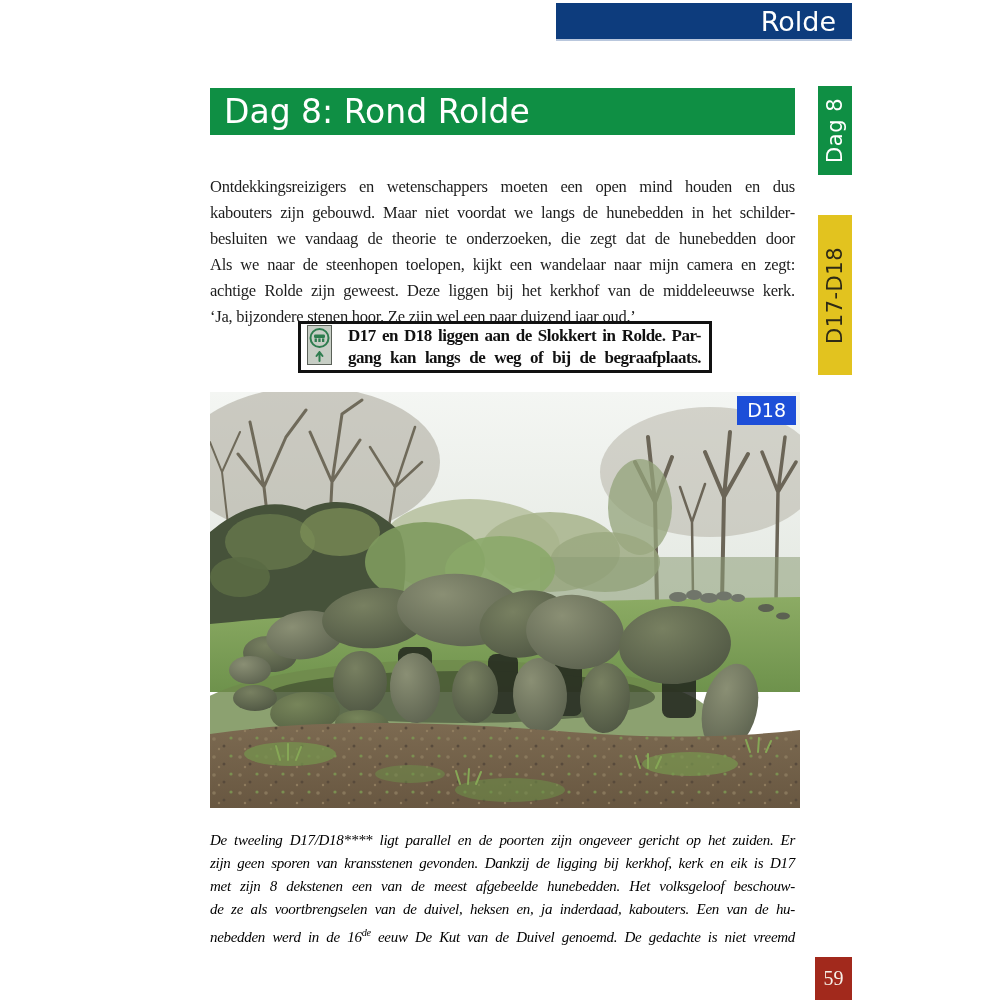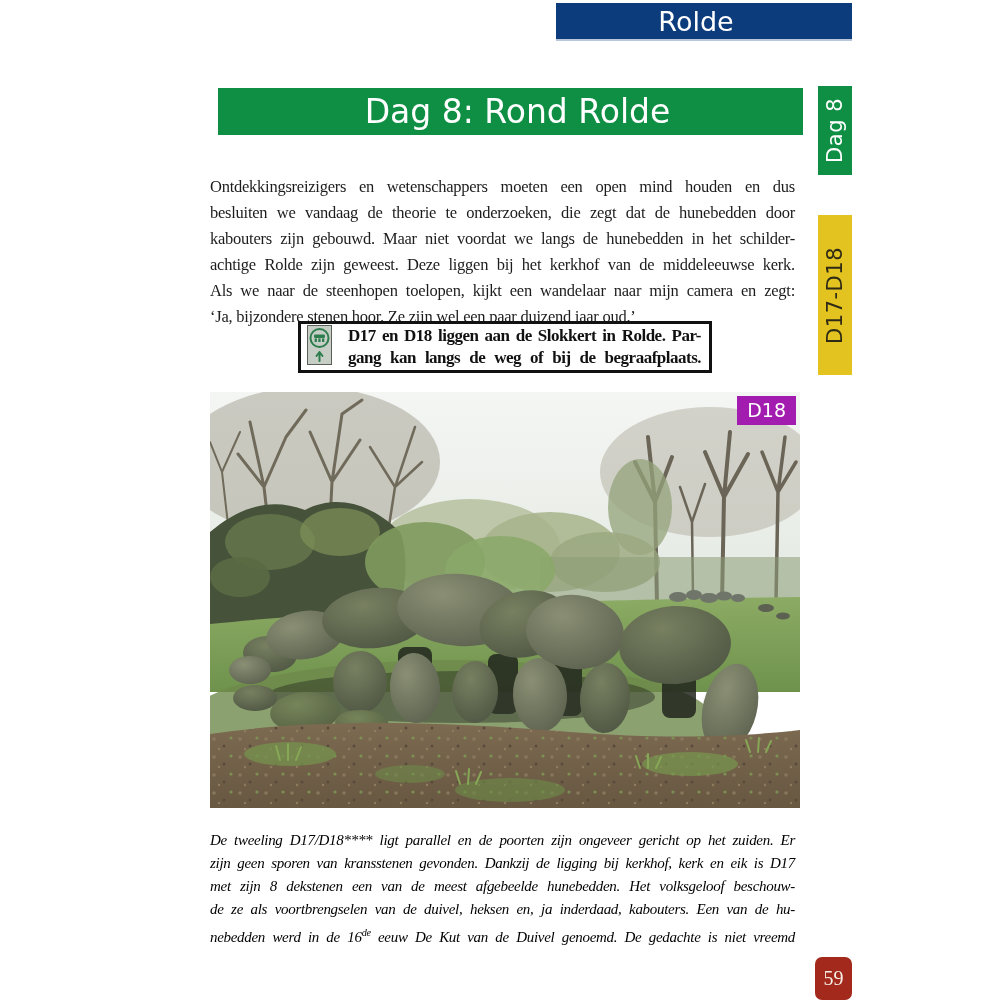--- a/index.html
+++ b/index.html
@@ -2,26 +2,26 @@
 <html><head>
 <meta charset="utf-8">
 <style>
   html,body{margin:0;padding:0;background:#ffffff;}
   #page{position:relative;width:1000px;height:1000px;background:#ffffff;overflow:hidden;
         font-family:"Liberation Serif",serif;color:#1c1c1c;}
 
   
   .chapter-bar{position:absolute;left:556px;top:3px;width:296px;height:38px;
     background:#0d3c7d;border-bottom:2px solid #b9c7dd;box-sizing:border-box;
-    display:flex;align-items:center;justify-content:center;padding-right:16px;}
+    display:flex;align-items:center;justify-content:flex-end;padding-right:16px;}
   .chapter-bar span{font-family:"DejaVu Sans",sans-serif;font-size:27px;color:#ffffff;}
 
   
-  .section-bar{position:absolute;left:218px;top:88px;width:585px;height:47px;
-    background:#0f8f44;display:flex;align-items:center;padding-left:14px;box-sizing:border-box;justify-content:center;}
+  .section-bar{position:absolute;left:210px;top:88px;width:585px;height:47px;
+    background:#0f8f44;display:flex;align-items:center;padding-left:14px;box-sizing:border-box;}
   .section-bar span{font-family:"DejaVu Sans",sans-serif;font-size:33px;color:#ffffff;}
 
   
   .side-tab{position:absolute;left:818px;width:34px;display:flex;align-items:center;justify-content:center;}
   .side-tab span{writing-mode:vertical-rl;transform:rotate(180deg);
     font-family:"DejaVu Sans",sans-serif;font-size:21px;letter-spacing:0.5px;}
   .tab-dag8{top:86px;height:89px;background:#0f8f44;}
   .tab-dag8 span{color:#ffffff;}
   .tab-d17d18{top:215px;height:160px;background:#e2c31f;}
   .tab-d17d18 span{color:#2e2a16;}
@@ -35,31 +35,31 @@
   .callout{position:absolute;left:298px;top:321px;width:414px;height:52px;
     border:3px solid #111111;box-sizing:border-box;background:#ffffff;
     display:flex;align-items:center;gap:16px;padding:3px 8px 3px 6px;}
   .callout-icon{flex:0 0 auto;}
   .callout-text{flex:1 1 auto;font-weight:bold;font-size:17px;line-height:22px;
     letter-spacing:-0.5px;color:#111111;}
 
   
   .photo{position:absolute;left:210px;top:392px;width:590px;height:416px;overflow:hidden;}
   .photo svg{display:block;width:590px;height:416px;}
-  .photo-label{position:absolute;top:4px;right:4px;background:#a21caf;color:#ffffff;
+  .photo-label{position:absolute;top:4px;right:4px;background:#1d4ed8;color:#ffffff;
     font-family:"DejaVu Sans",sans-serif;font-size:19px;padding:3px 10px 4px 10px;}
 
   
   .caption{position:absolute;left:210px;top:829px;width:585px;
     font-style:italic;font-size:15px;line-height:23px;letter-spacing:-0.3px;color:#000000;}
   .caption .sup{vertical-align:super;font-size:0.68em;}
 
   
   .page-num{position:absolute;left:815px;top:957px;width:37px;height:43px;background:#a2291c;
-    display:flex;align-items:center;justify-content:center;border-radius:7px;}
+    display:flex;align-items:center;justify-content:center;}
   .page-num span{color:#f6f0e8;font-size:20px;font-family:"Liberation Serif",serif;}
 </style>
 </head>
 <body>
 
 <div id="page">
 
   <div class="chapter-bar">
     <span>Rolde</span>
   </div>
@@ -70,24 +70,24 @@
 
   <div class="side-tab tab-dag8">
     <span>Dag 8</span>
   </div>
   <div class="side-tab tab-d17d18">
     <span>D17-D18</span>
   </div>
 
   <div class="body-text">
     <div class="jl">Ontdekkingsreizigers en wetenschappers moeten een open mind houden en dus</div>
+    <div class="jl">kabouters zijn gebouwd. Maar niet voordat we langs de hunebedden in het schilder-</div>
     <div class="jl">besluiten we vandaag de theorie te onderzoeken, die zegt dat de hunebedden door</div>
-    <div class="jl">kabouters zijn gebouwd. Maar niet voordat we langs de hunebedden in het schilder-</div>
+    <div class="jl">Als we naar de steenhopen toelopen, kijkt een wandelaar naar mijn camera en zegt:</div>
     <div class="jl">achtige Rolde zijn geweest. Deze liggen bij het kerkhof van de middeleeuwse kerk.</div>
-    <div class="jl">Als we naar de steenhopen toelopen, kijkt een wandelaar naar mijn camera en zegt:</div>
     <div>‘Ja, bijzondere stenen hoor. Ze zijn wel een paar duizend jaar oud.’</div>
   </div>
 
   <div class="callout">
     <span class="callout-icon">
       <svg width="25" height="40" viewBox="0 0 25 40">
         <rect x="0.5" y="0.5" width="24" height="39" fill="#c7cec5" stroke="#5a6058" stroke-width="1"></rect>
         <circle cx="12.5" cy="13" r="9" fill="none" stroke="#2e7d4f" stroke-width="2"></circle>
         <rect x="7" y="9.5" width="11" height="3.4" rx="1.2" fill="#2e7d4f"></rect>
         <rect x="7.6" y="13.4" width="2.3" height="3.6" fill="#2e7d4f"></rect>

